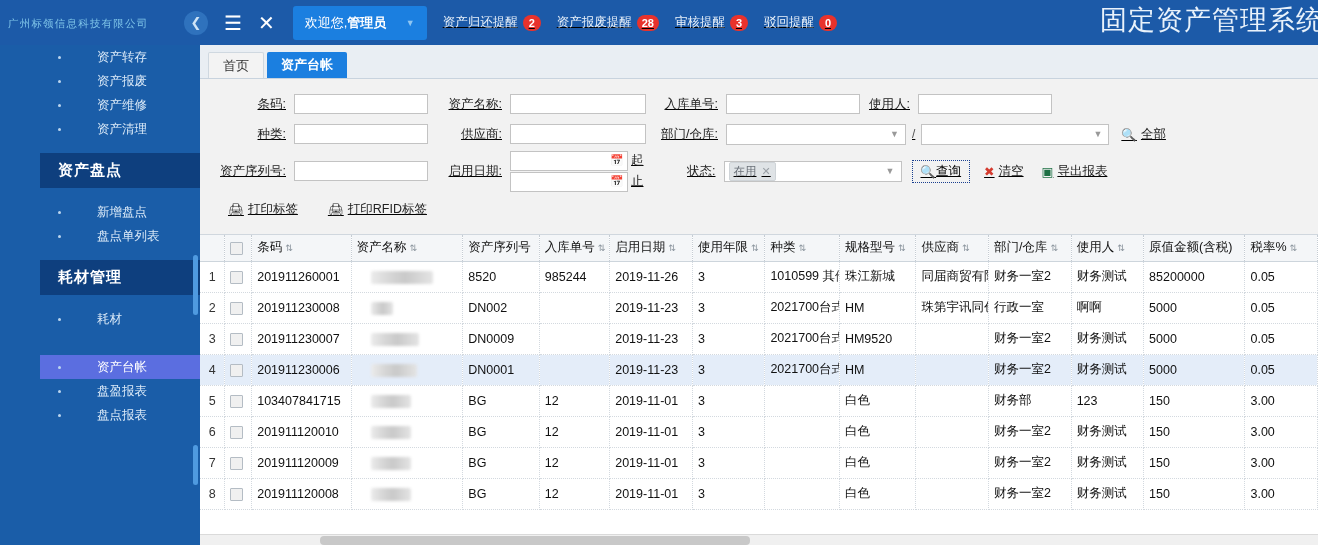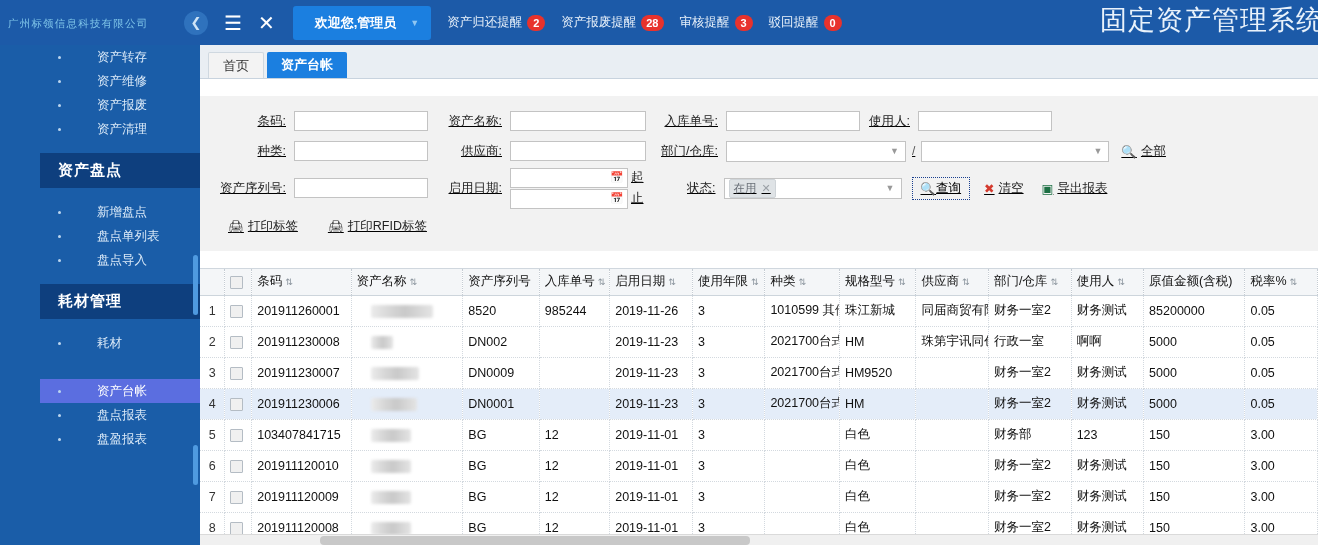--- a/index.html
+++ b/index.html
@@ -36,23 +36,23 @@
     color: #ffffff; font-size: 20px; margin-left: 16px; cursor: pointer;
     line-height: 20px; font-weight: 300;
   }
   .welcome-btn {
     margin-left: 18px; background: #1b7fe0; color: #fff; height: 34px;
     border-radius: 3px; display: flex; align-items: center; padding: 0 12px;
     font-size: 13px; font-weight: bold; cursor: pointer; min-width: 134px;
     justify-content: space-between;
   }
   .welcome-btn .caret { color: #8fc6f2; font-size: 9px; margin-left: 14px; }
-  .welcome-plain { font-weight: bold; margin-left: 10px; }
-
-  .alerts { display: flex; align-items: center; margin-left: 16px; gap: 16px; }
+  .welcome-plain { font-weight: normal; }
+
+  .alerts { display: flex; align-items: center; margin-left: 16px; gap: 16px; text-decoration: underline; }
   .alert-item { display: flex; align-items: center; color: #e8f1fa; font-size: 12.5px; cursor: pointer; }
   .badge {
     background: #e8322c; color: #fff; border-radius: 9px; min-width: 18px; height: 16px;
     font-size: 11px; display: inline-flex; align-items: center; justify-content: center;
     margin-left: 5px; padding: 0 5px; font-weight: bold;
   }
   .sys-title {
     position: absolute; right: -6px; top: 2px;
     font-size: 27px; color: #e9f2fb; font-weight: normal; letter-spacing: 1px;
     white-space: nowrap;
@@ -81,21 +81,21 @@
   }
   .side-item.active { background: #5b6ee0; }
   .side-item.active .label { color: #ffffff; }
   .side-spacer { height: 12px; }
   .side-scroll {
     position: absolute; right: 2px; width: 5px; border-radius: 3px;
     background: #4f9ae0;
   }
 
   
-  .main { flex: 1; background: #ffffff; display: flex; flex-direction: column; min-width: 0; gap: 17px; }
+  .main { flex: 1; background: #ffffff; display: flex; flex-direction: column; min-width: 0; }
 
   .tabbar {
     height: 34px; background: #e9eef3; display: flex; align-items: flex-end;
     padding-left: 8px; border-bottom: 1px solid #c8d3de; flex: 0 0 34px;
   }
   .tab {
     height: 26px; display: flex; align-items: center; padding: 0 14px;
     font-size: 13px; border-radius: 2px 2px 0 0; cursor: pointer; margin-right: 3px;
   }
   .tab.inactive { background: #f3f3f3; color: #333; border: 1px solid #cfd8e0; border-bottom: none; }
@@ -221,69 +221,65 @@
   <div class="body-wrap">
 
     <div class="sidebar">
       <div>
         <div class="side-item">
           <span class="dot"></span>
           <span class="label">资产转存</span>
         </div>
         <div class="side-item">
           <span class="dot"></span>
-          <span class="label">资产维修</span>
+          <span class="label">资产报废</span>
         </div>
         <div class="side-item">
           <span class="dot"></span>
-          <span class="label">资产报废</span>
+          <span class="label">资产维修</span>
         </div>
         <div class="side-item">
           <span class="dot"></span>
           <span class="label">资产清理</span>
         </div>
       </div>
 
       <div class="side-spacer"></div>
       <div class="side-group-title">资产盘点</div>
       <div class="side-spacer"></div>
       <div class="side-item">
         <span class="dot"></span>
         <span class="label">新增盘点</span>
       </div>
       <div class="side-item">
         <span class="dot"></span>
         <span class="label">盘点单列表</span>
       </div>
-      <div class="side-item">
-        <span class="dot"></span>
-        <span class="label">盘点导入</span>
-      </div>
 
       <div class="side-spacer"></div>
       <div class="side-group-title">耗材管理</div>
       <div class="side-spacer"></div>
       <div class="side-item">
         <span class="dot"></span>
         <span class="label">耗材</span>
       </div>
 
       <div class="side-spacer"></div>
       <div class="side-spacer"></div>
       <div class="side-item active">
         <span class="dot"></span>
         <span class="label">资产台帐</span>
       </div>
       <div class="side-item">
         <span class="dot"></span>
-        <span class="label">盘点报表</span>
+        <span class="label">盘盈报表</span>
       </div>
       <div class="side-item">
         <span class="dot"></span>
-        <span class="label">盘盈报表</span>
+        <span class="label">盘点报表</span>
       </div>
 
       <div class="side-scroll" style="top:210px;height:60px;"></div>
       <div class="side-scroll" style="top:400px;height:40px;"></div>
     </div>
 
     <div class="main">
 
       <div class="tabbar">
         <div class="tab inactive">首页</div>

